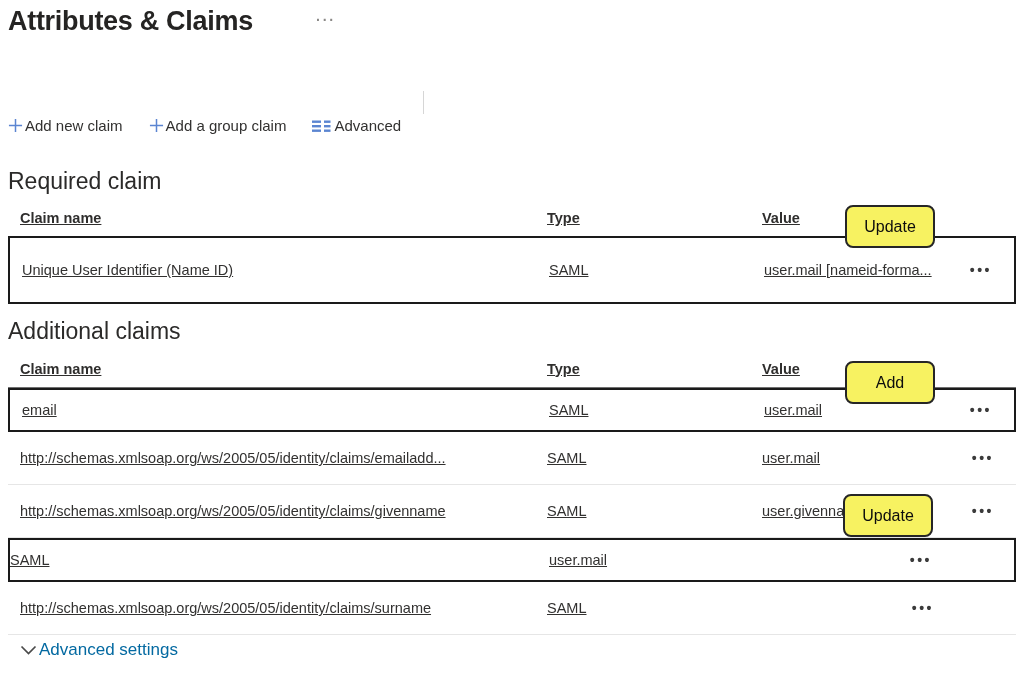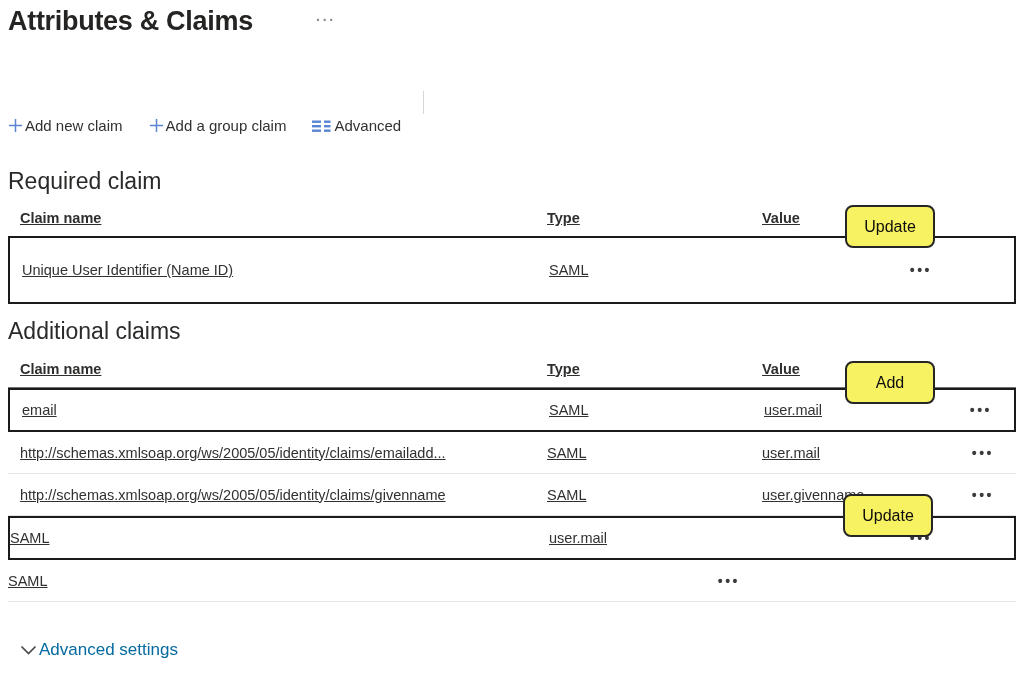--- a/index.html
+++ b/index.html
@@ -61,21 +61,21 @@
   .t-row{
     display:grid;
     grid-template-columns:539px 215px 1fr 60px;
     align-items:center;
     text-decoration:underline;
   }
   .t-row .c-name{padding-left:12px;overflow:hidden;white-space:nowrap;}
   .t-row .c-more{text-align:right;padding-right:22px;}
   .t-head{height:36px;font-weight:700;font-size:14.5px;color:#2f2e2d;}
   .table-additional .t-head{height:38px;border-bottom:1.5px solid var(--header-divider);}
-  .t-body-row{height:42px;border-bottom:1px solid var(--row-divider);cursor:pointer;}
+  .t-body-row{height:53px;border-bottom:1px solid var(--row-divider);cursor:pointer;}
   .t-body-row.boxed{
     height:44px;
     border:2.5px solid var(--highlight-box-border);
   }
   .table-required .t-body-row{height:68px;border:2.5px solid var(--highlight-box-border);}
   .more-btn{
     background:none;border:none;cursor:pointer;
     color:#3b3b3b;font-size:14px;font-weight:700;letter-spacing:2.5px;
     font-family:inherit;line-height:1;padding:2px 0;
   }
@@ -147,20 +147,21 @@
 <div class="claims-table table-required">
   <div class="t-row t-head">
     <div class="c-name">Claim name</div>
     <div class="c-type">Type</div>
     <div class="c-value">Value</div>
     <div class="c-more"></div>
   </div>
   <div class="t-row t-body-row">
     <div class="c-name">Unique User Identifier (Name ID)</div>
     <div class="c-type">SAML</div>
+    <div class="c-value">user.mail [nameid-forma...</div>
     <div class="c-more"><button class="more-btn">•••</button></div>
   </div>
 </div>
 
 <h2 class="section-heading heading-additional">Additional claims</h2>
 
 <div class="claims-table table-additional">
   <div class="t-row t-head">
     <div class="c-name">Claim name</div>
     <div class="c-type">Type</div>
@@ -189,20 +190,21 @@
     <div class="c-more"><button class="more-btn">•••</button></div>
   </div>
 
   <div class="t-row t-body-row boxed">
     <div class="c-type">SAML</div>
     <div class="c-value">user.mail</div>
     <div class="c-more"><button class="more-btn">•••</button></div>
   </div>
 
   <div class="t-row t-body-row">
+    <div class="c-name">http://schemas.xmlsoap.org/ws/2005/05/identity/claims/surname</div>
     <div class="c-type">SAML</div>
     <div class="c-more"><button class="more-btn">•••</button></div>
   </div>
 </div>
 
 <div class="badge badge-update-required">Update</div>
 <div class="badge badge-add-email">Add</div>
 <div class="badge badge-update-name">Update</div>
 
 <button class="advanced">

